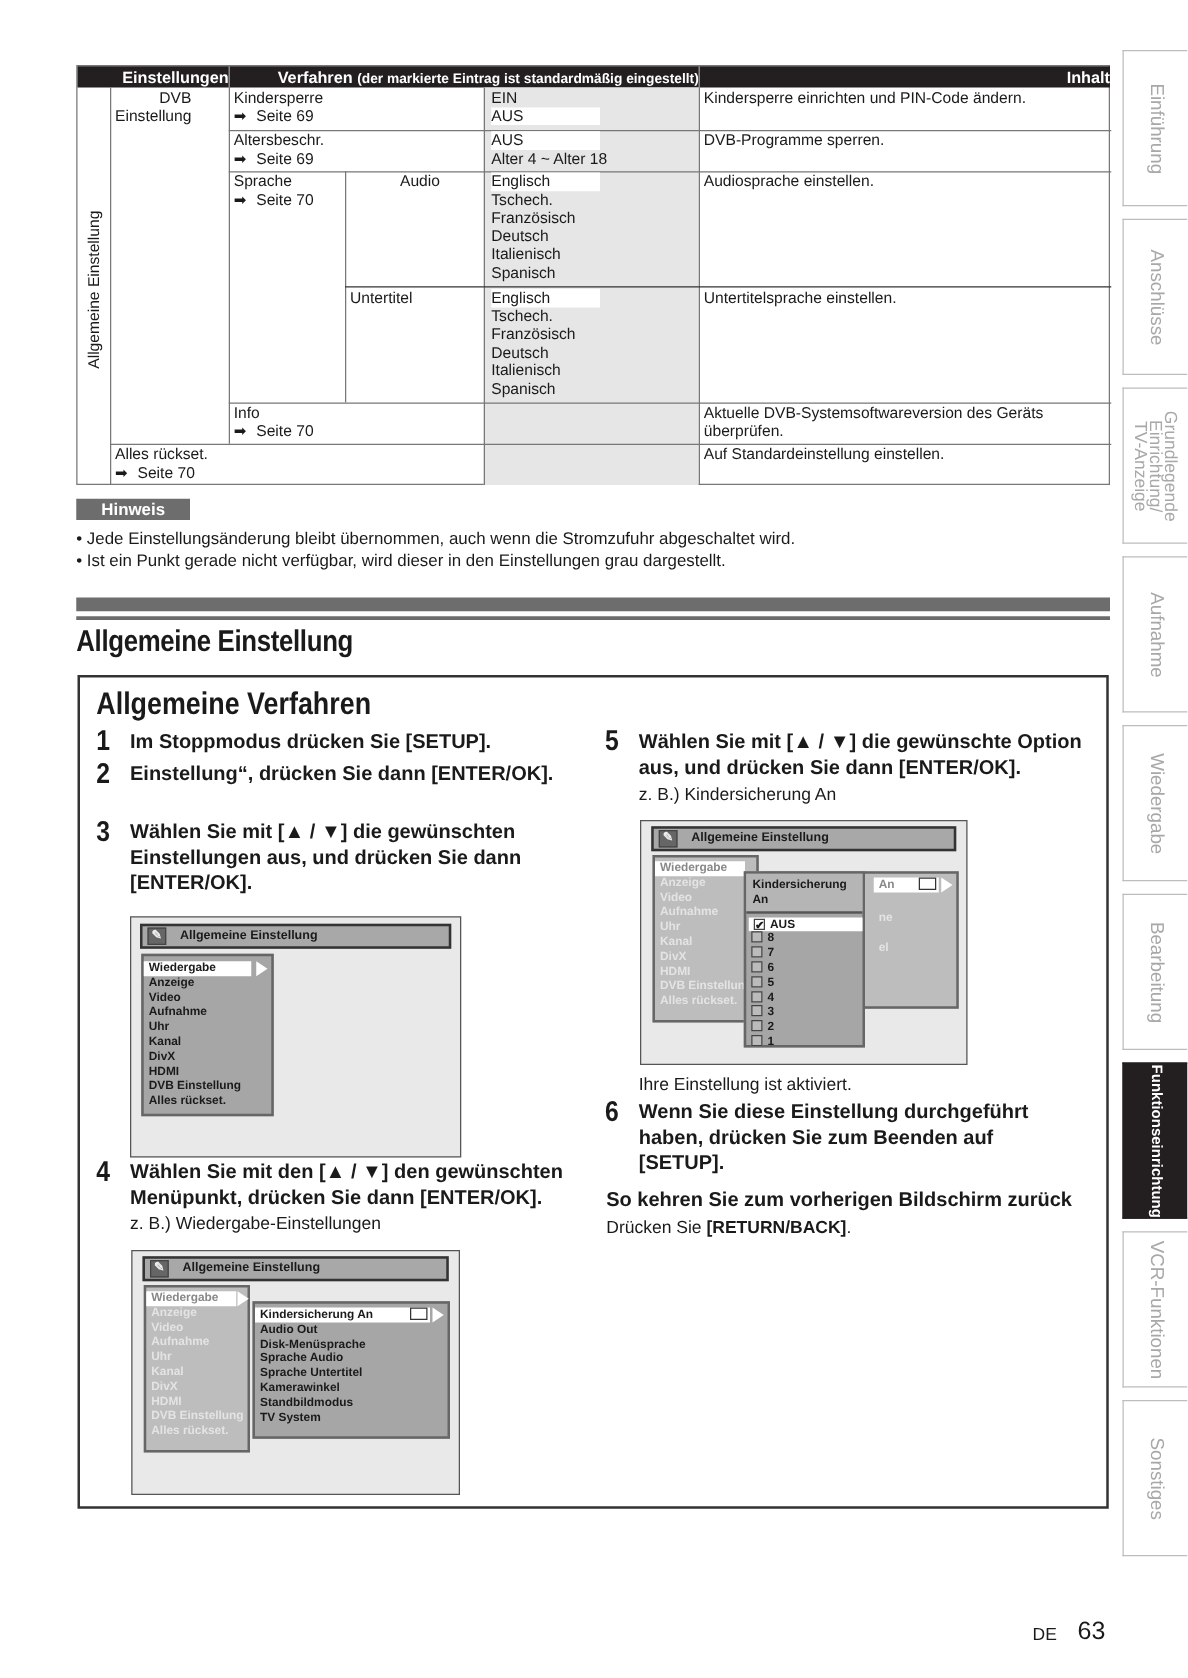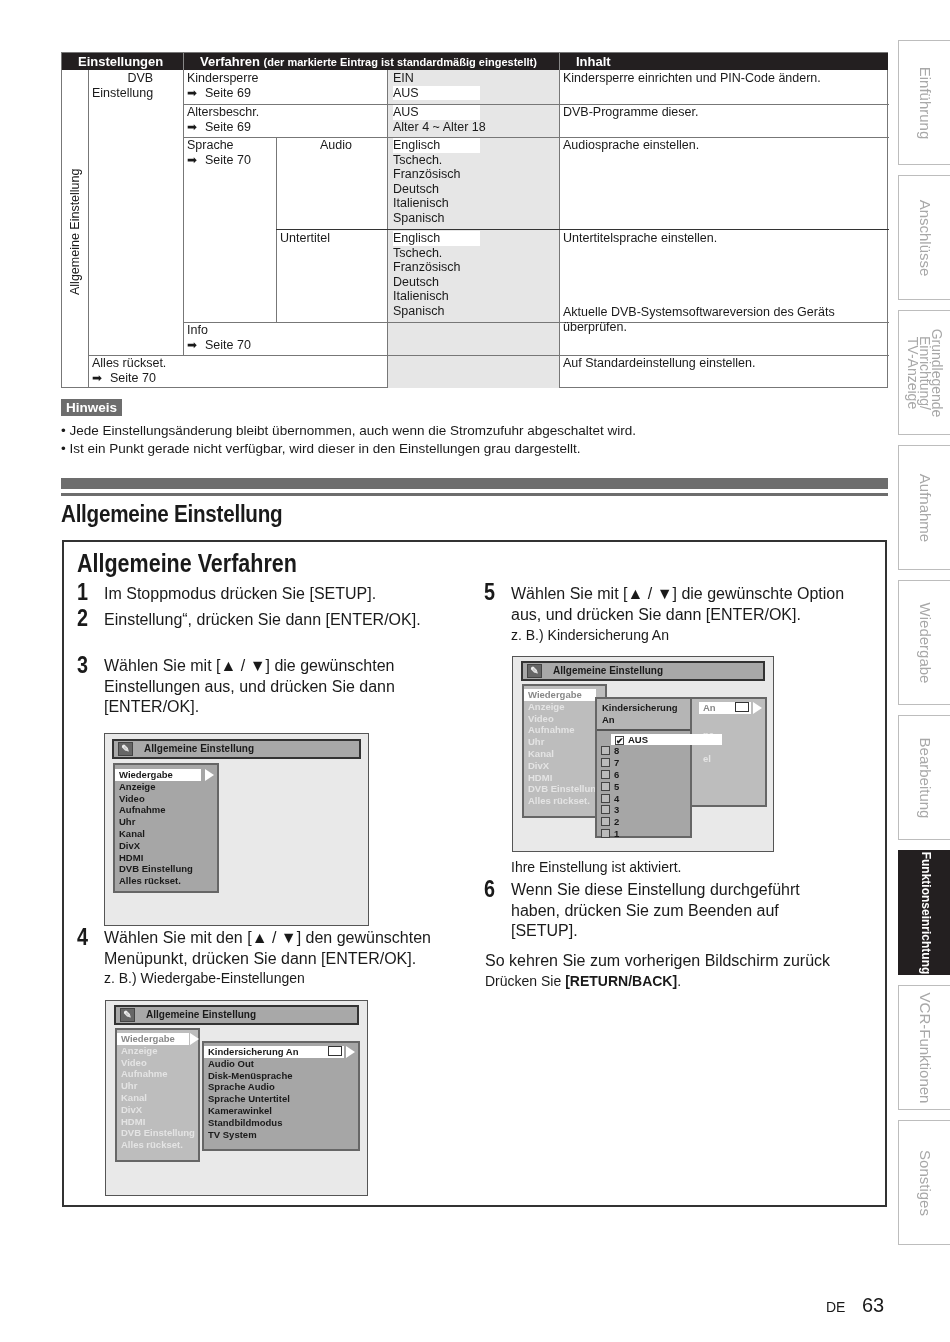--- a/index.html
+++ b/index.html
@@ -2,42 +2,42 @@
 <html><head>
 <meta charset="utf-8">
 <style>
   * { box-sizing: border-box; margin: 0; padding: 0; }
   body { width: 950px; height: 1342px; background: #fff; position: relative; overflow: hidden;
          font-family: "Liberation Sans", sans-serif; color: #1a1a1a; }
   .abs { position: absolute; }
 
   
   .tbl { position: absolute; left: 61px; top: 52px; width: 827px; height: 336px; font-size: 12.5px; line-height: 14.6px; }
-  .hdr { position: absolute; top: 0; height: 17px; background: #231f20; color: #fff; font-weight: bold; font-size: 13px; line-height: 17px; padding-left: 16px; }
+  .hdr { position: absolute; top: 0; height: 17px; background: #231f20; color: #fff; font-weight: bold; font-size: 13px; line-height: 17px; padding-left: 16px; text-align: right; }
   .hdr .small { font-size: 11px; }
   .cell { position: absolute; padding: 1px 4px; }
   .gray { background: #e6e6e6; }
   .vline { position: absolute; width: 1px; background: #777; }
   .hline { position: absolute; height: 1px; background: #777; }
   .optsel { background: #fff; display: inline-block; width: 87px; }
   .arrow { display: inline-block; width: 18px; font-size: 12px; }
   .vert { position: absolute; transform: rotate(-90deg); transform-origin: left top; white-space: nowrap; font-size: 12.5px; }
 
   
-  .hinweis-tag { position: absolute; left: 61px; top: 399px; background: #6d6d6d; color: #fff; font-weight: bold; font-size: 13.5px; padding: 1px 5px; }
+  .hinweis-tag { position: absolute; left: 61px; top: 399px; background: #6d6d6d; color: #fff; font-weight: bold; font-size: 13.5px; padding: 1px 20px; }
   .bullet { position: absolute; left: 61px; font-size: 13.5px; }
 
   
   .bar1 { position: absolute; left: 61px; top: 478px; width: 827px; height: 11px; background: #6d6d6d; }
   .bar2 { position: absolute; left: 61px; top: 493px; width: 827px; height: 3px; background: #6d6d6d; }
   .h1 { position: absolute; left: 61px; top: 500px; font-size: 24px; font-weight: bold; transform: scaleX(0.86); transform-origin: left top; letter-spacing: -0.3px; }
   .box { position: absolute; left: 62px; top: 540px; width: 825px; height: 667px; border: 2px solid #333; }
   .h2 { position: absolute; left: 77px; top: 549px; font-size: 25px; font-weight: bold; transform: scaleX(0.86); transform-origin: left top; }
   .stepnum { position: absolute; font-size: 23px; font-weight: bold; transform: scaleX(0.86); transform-origin: left top; }
-  .steptxt { position: absolute; font-size: 16px; font-weight: normal; line-height: 20.5px; }
+  .steptxt { position: absolute; font-size: 16px; font-weight: bold; line-height: 20.5px; }
   .note { position: absolute; font-size: 14px; }
 
   
   .scr { position: absolute; background: #e9e9e9; border: 1px solid #555; }
   .scr-title { position: absolute; background: #a8a8a8; border: 2px solid #333; font-size: 10px; font-weight: bold; line-height: 16px; padding-left: 30px; }
   .wrench { position: absolute; left: 4px; top: 1px; width: 15px; height: 14px; background: #666; border: 1px solid #444; color: #eee; font-size: 10px; line-height: 12px; text-align: center; }
   .menu { position: absolute; background: #a6a6a6; border: 2px solid #666; font-size: 9.5px; font-weight: bold; line-height: 11.8px; }
   .menu .it { padding-left: 4px; white-space: nowrap; }
   .menu .sel { background: #fff; width: 86px; }
   .menu.dim .it { color: #e4e4e4; }
@@ -99,21 +99,21 @@
   <div class="cell" style="left:497px;top:17px;">Kindersperre einrichten und PIN-Code ändern.</div>
 
   <div class="cell" style="left:121px;top:51px;">
     <div>Altersbeschr.</div>
     <div><span class="arrow">➡</span><span>Seite 69</span></div>
   </div>
   <div class="cell" style="left:327px;top:51px;">
     <div class="optsel">AUS</div>
     <div>Alter 4 ~ Alter 18</div>
   </div>
-  <div class="cell" style="left:497px;top:51px;">DVB-Programme dieser.</div>
+  <div class="cell" style="left:497px;top:51px;">DVB-Programme sperren.</div>
 
   <div class="cell" style="left:121px;top:84px;">
     <div>Sprache</div>
     <div><span class="arrow">➡</span><span>Seite 70</span></div>
   </div>
   <div class="cell" style="left:214px;top:84px;margin-left:40px;">Audio</div>
   <div class="cell" style="left:327px;top:84px;">
     <div class="optsel">Englisch</div>
     <div>Tschech.</div>
     <div>Französisch</div>
@@ -131,21 +131,21 @@
     <div>Deutsch</div>
     <div>Italienisch</div>
     <div>Spanisch</div>
   </div>
   <div class="cell" style="left:497px;top:177px;">Untertitelsprache einstellen.</div>
 
   <div class="cell" style="left:121px;top:269px;">
     <div>Info</div>
     <div><span class="arrow">➡</span><span>Seite 70</span></div>
   </div>
-  <div class="cell" style="left:497px;top:251px;">
+  <div class="cell" style="left:497px;top:269px;">
     <div>Aktuelle DVB-Systemsoftwareversion des Geräts</div>
       <div>überprüfen.</div>
   </div>
 
   <div class="cell" style="left:26px;top:302px;">
     <div>Alles rückset.</div>
     <div><span class="arrow">➡</span><span>Seite 70</span></div>
   </div>
   <div class="cell" style="left:497px;top:302px;">Auf Standardeinstellung einstellen.</div>
 </div>
@@ -264,21 +264,21 @@
   <div class="menu dim" style="left:96px;top:40px;width:158px;height:110px;background:#bdbdbd;">
     <div class="it sel" style="position:absolute;left:88px;top:3px;width:52px;">An</div>
     <div class="it" style="position:absolute;left:88px;top:30px;">ne</div>
     <div class="it" style="position:absolute;left:88px;top:54px;">el</div>
     <div class="lock" style="left:124px;top:3px;"></div>
     <div class="tri" style="left:142px;top:3px;"></div>
   </div>
   <div class="menu" style="left:82px;top:40px;width:97px;height:141px;">
     <div style="background:#b5b5b5;border-bottom:2px solid #555;padding:3px 5px;font-size:9.5px;">Kindersicherung An</div>
     <div style="padding-top:3px;">
-      <div class="it sel" style="width:111px;margin-left:14px;"><span class="chk on">✔</span><span>AUS</span></div>
+      <div class="it sel" style="width:91px;margin-left:2px;"><span class="chk on">✔</span><span>AUS</span></div>
       <div class="it"><span class="chk"></span><span>8</span></div>
       <div class="it"><span class="chk"></span><span>7</span></div>
       <div class="it"><span class="chk"></span><span>6</span></div>
       <div class="it"><span class="chk"></span><span>5</span></div>
       <div class="it"><span class="chk"></span><span>4</span></div>
       <div class="it"><span class="chk"></span><span>3</span></div>
       <div class="it"><span class="chk"></span><span>2</span></div>
       <div class="it"><span class="chk"></span><span>1</span></div>
     </div>
   </div>

